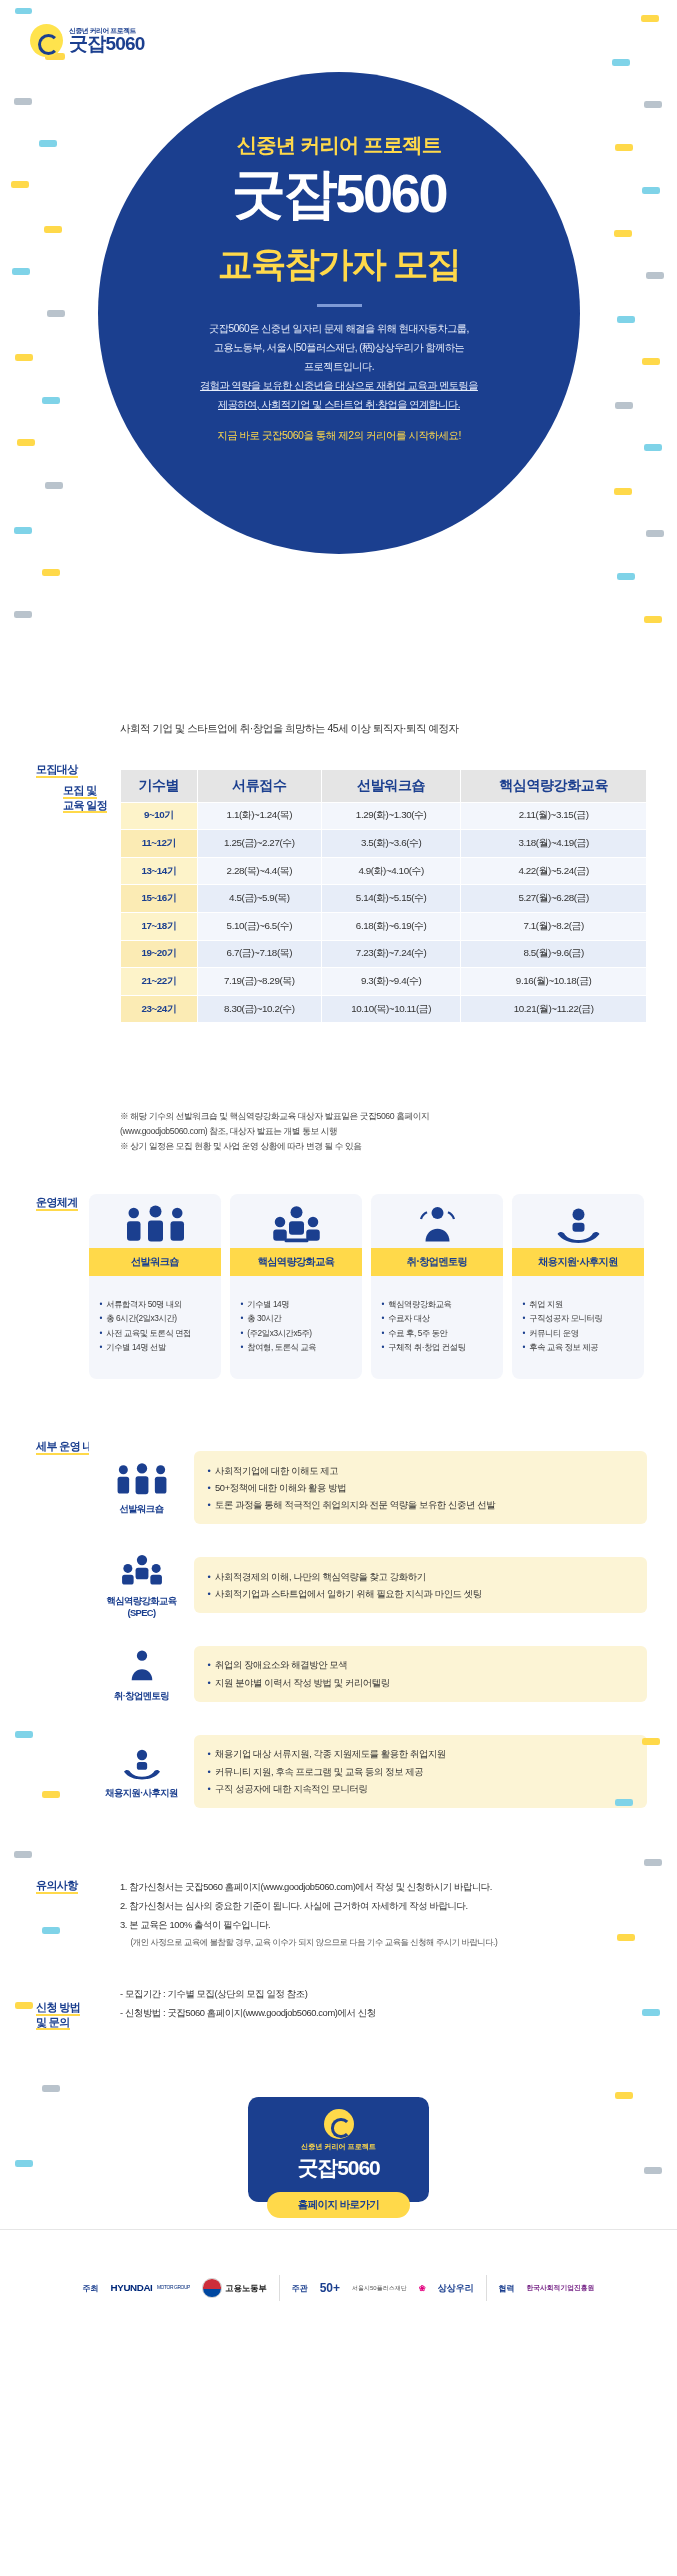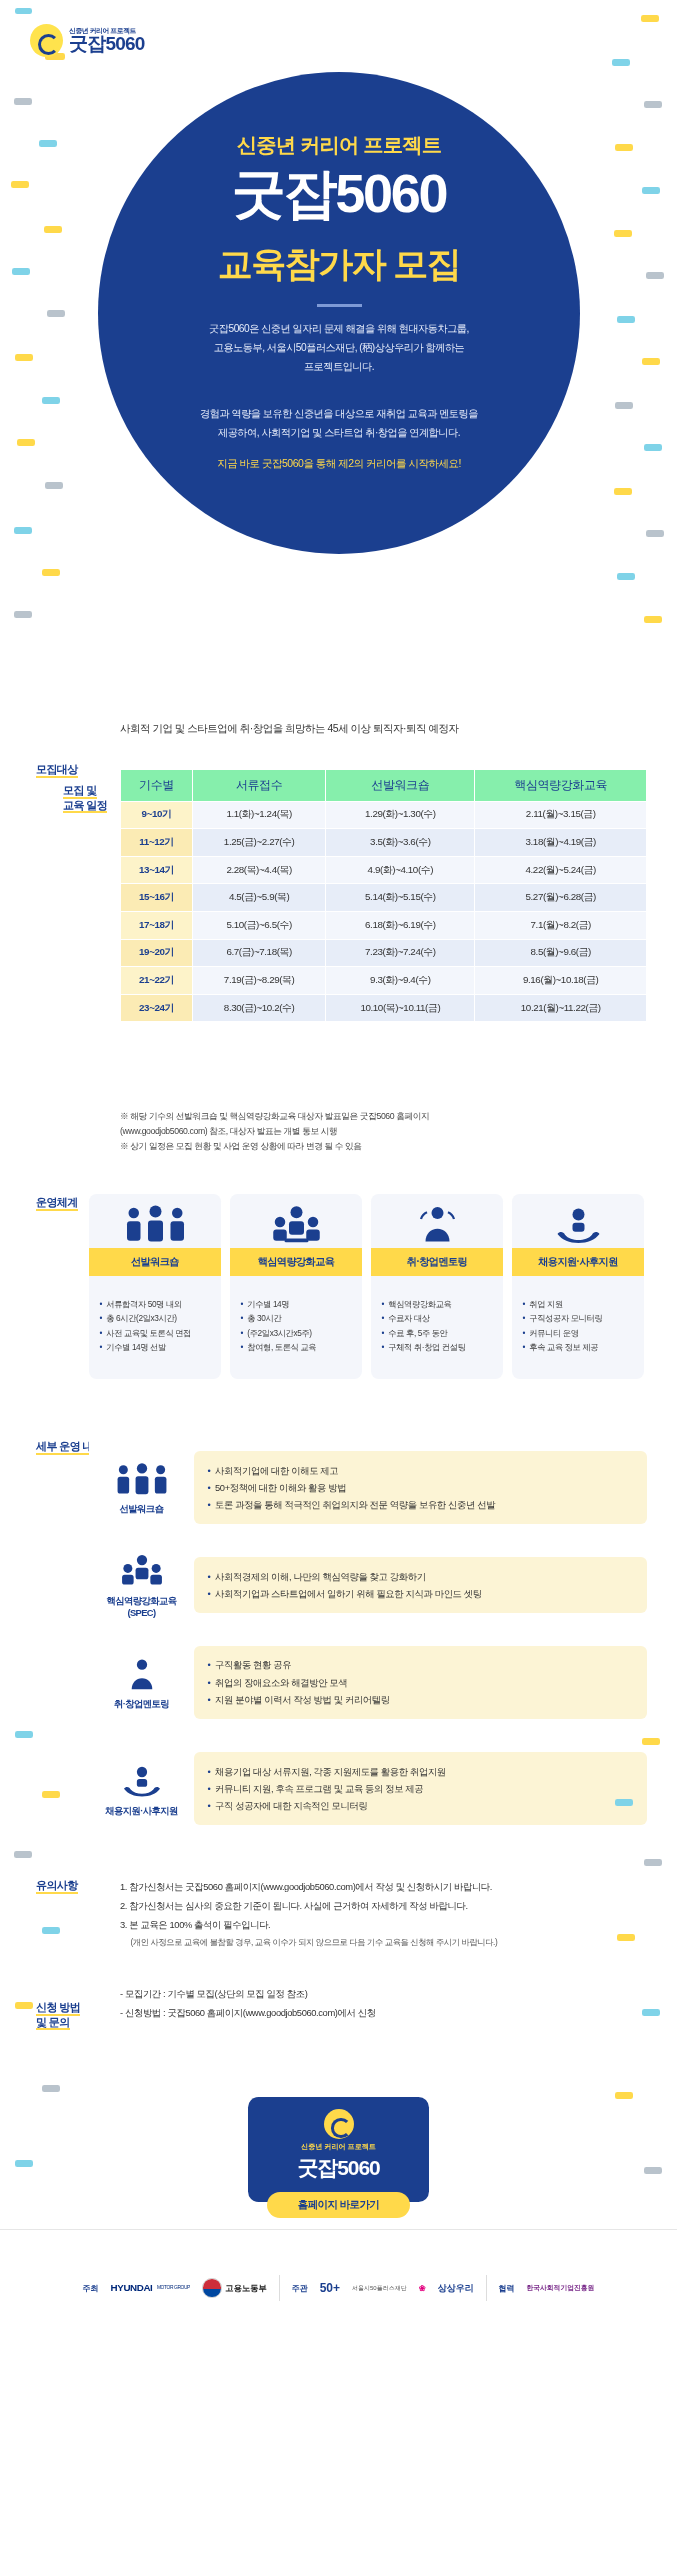--- a/index.html
+++ b/index.html
@@ -28,40 +28,40 @@
   .hero-circle {
     position:absolute; left:98px; top:0px; width:482px; height:482px;
     border-radius:50%; background:#1b3f8f; color:#fff; text-align:center;
     padding:59px 53px 0 53px;
   }
   .hero-sub { font-size:20.3px; color:#ffd94a; font-weight:bold; letter-spacing:-0.8px; }
   .hero-title { font-size:54px; font-weight:bold; letter-spacing:-2.3px; line-height:1.05; margin-top:6px; }
   .hero-title2 { font-size:35px; font-weight:bold; color:#ffd94a; letter-spacing:-1.5px; margin-top:19px; }
   .hero-rule { width:45px; height:2.3px; background:#7e9ad6; margin:16.6px auto 13.5px auto; }
   .hero-p { font-size:10.2px; line-height:1.85; color:#e8eefb; letter-spacing:-0.5px; }
-  .hero-p.b { margin-top:28px; }
+  .hero-p.b { margin-top:0;text-decoration:underline; }
   .hero-p.c { margin-top:12px; font-size:10.5px; color:#ffd94a; }
 
   
   .sec-label {
     position:absolute; color:#1b3f8f; font-weight:bold; font-size:11px;
     letter-spacing:-0.6px; line-height:1.35;
   }
   .sec-label .ul { border-bottom:2.3px solid #ffd94a; padding-bottom:0.8px; }
 
   
   .target-text { position:absolute; left:120px; top:722px; font-size:10.5px; color:#333; letter-spacing:-0.5px; }
 
   
   .sched { position:absolute; left:120px; top:769px; width:527px; border-collapse:collapse; }
   .sched th, .sched td {
     border:0.8px solid #ffffff; text-align:center; font-size:9.8px; letter-spacing:-0.4px;
     padding:6.8px 3px; color:#333;
   }
-  .sched th { background:#86efac; color:#1b3f8f; font-weight:normal; font-size:12px; }
+  .sched th { background:#e5e5e5; color:#1b3f8f; font-weight:bold; font-size:14px; }
   .sched td.first { background:#fdf3c9; font-weight:bold; color:#1b3f8f; }
   .sched tbody tr:nth-child(odd) td { background:#f3f6fc; }
   .sched tbody tr:nth-child(even) td { background:#e7edf8; }
   .sched tbody tr:nth-child(odd) td.first { background:#fdf3c9; }
   .sched tbody tr:nth-child(even) td.first { background:#fbebb4; }
 
   .notes { position:absolute; left:120px; top:1109px; font-size:8.7px; line-height:1.7; color:#444; letter-spacing:-0.4px; }
 
   
   .ops { position:absolute; left:89px; top:1194px; width:557px; display:flex; gap:9px; }
@@ -404,21 +404,20 @@
           <svg width="62" height="36" viewBox="0 0 92 56">
               <g fill="#1b3f8f">
             <circle cx="46" cy="12" r="8"></circle>
             <path d="M30 50c0-10 7-17 16-17s16 7 16 17z"></path>
           </g>
             </svg>
         </div>
         <div class="d-name" style="white-space:pre-line;">취·창업멘토링</div>
       </div>
       <ul class="d-right">
-        <li>구직활동 현황 공유</li>
         <li>취업의 장애요소와 해결방안 모색</li>
         <li>지원 분야별 이력서 작성 방법 및 커리어텔링</li>
       </ul>
     </div>
 
     <div class="d-row">
       <div class="d-left">
         <div class="d-ico">
           <svg width="62" height="36" viewBox="0 0 92 56">
               <g fill="#1b3f8f">

